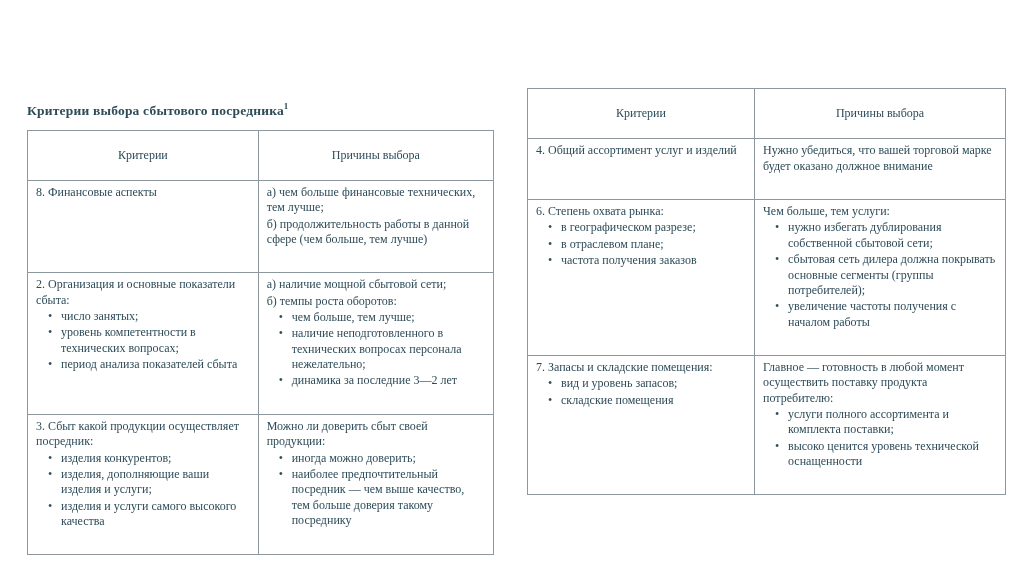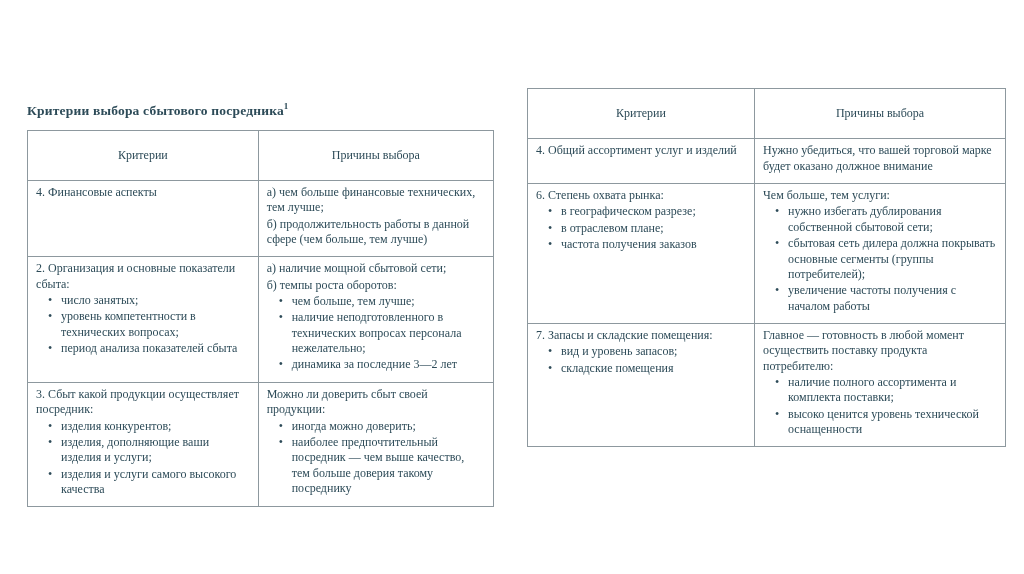--- a/index.html
+++ b/index.html
@@ -35,21 +35,21 @@
   }
   th, td {
     border: 1px solid #8d989e;
     vertical-align: top;
   }
   th {
     font-weight: normal;
     text-align: center;
     padding: 17px 6px;
   }
-  td { padding: 3px 8px 8px 8px; }
+  td { padding: 3px 8px 24px 8px; }
 
   .panel-left  .col-criteria { width: 49.5%; }
   .panel-right .col-criteria { width: 47.5%; }
 
   .text-line   { margin: 1px 0; }
   .bullet-line { display: flex; padding-left: 12px; margin: 1px 0; }
   .bullet-marker { flex: 0 0 13px; width: 13px; }
 </style>
 </head>
 <body>
@@ -65,21 +65,21 @@
     </colgroup>
   <thead>
         <tr>
           <th>Критерии</th>
           <th>Причины выбора</th>
         </tr>
       </thead>
       <tbody>
         <tr>
           <td>
-            <div class="text-line">4. Финансовые аспекты</div>
+            <div class="text-line">8. Финансовые аспекты</div>
           </td>
           <td>
             <div class="text-line">а) чем больше финансовые технических, тем лучше;</div>
             <div class="text-line">б) продолжительность работы в данной сфере (чем больше, тем лучше)</div>
           </td>
         </tr>
         <tr>
           <td>
             <div class="text-line">2. Организация и основные показатели сбыта:</div>
             <div class="bullet-line">
@@ -206,21 +206,21 @@
             </div>
             <div class="bullet-line">
               <span class="bullet-marker">•</span>
               <span>складские помещения</span>
             </div>
           </td>
           <td>
             <div class="text-line">Главное — готовность в любой момент осуществить поставку продукта потребителю:</div>
             <div class="bullet-line">
               <span class="bullet-marker">•</span>
-              <span>наличие полного ассортимента и комплекта поставки;</span>
+              <span>услуги полного ассортимента и комплекта поставки;</span>
             </div>
             <div class="bullet-line">
               <span class="bullet-marker">•</span>
               <span>высоко ценится уровень технической оснащенности</span>
             </div>
           </td>
         </tr>
       </tbody>
     </table>
 </div>

